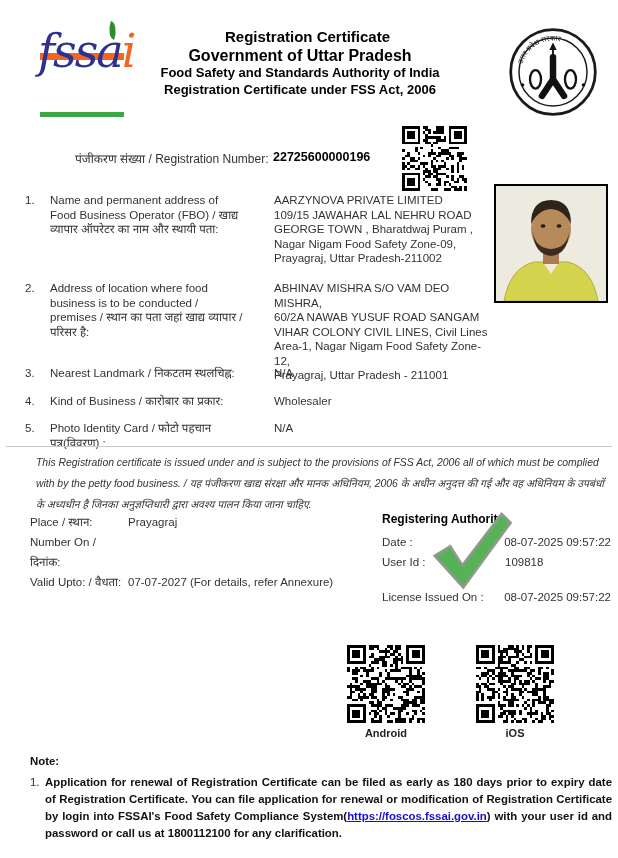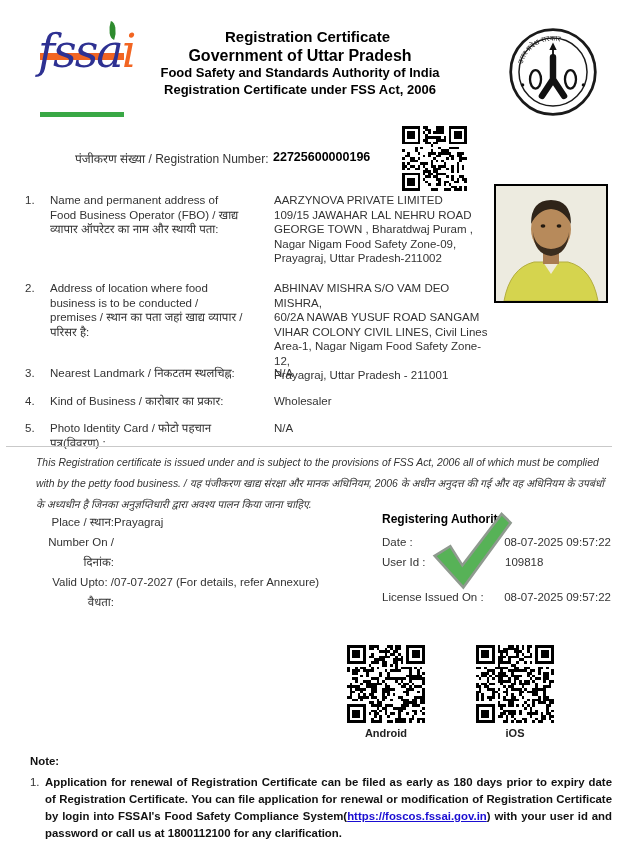--- a/index.html
+++ b/index.html
@@ -39,21 +39,21 @@
   .item .val{position:absolute;left:249px;top:0;width:218px;white-space:pre-line;}
 
   .photo{left:494px;top:184px;width:114px;height:119px;border:2px solid #000;box-sizing:border-box;}
 
   .divider{left:6px;top:446px;width:606px;height:0;border-top:1px solid #c9c9c9;}
   .disclaimer{left:36px;top:452px;width:568px;font-size:10.4px;line-height:21px;color:#333;font-style:italic;}
 
   
   .issue{left:30px;top:512px;width:340px;font-size:11.5px;line-height:20px;}
   .issue .row{display:flex;}
-  .issue .lbl{width:84px;flex:none;text-align:right;}
+  .issue .lbl{width:98px;flex:none;}
   .authority{left:378px;top:512px;width:237px;font-size:11.5px;}
   .auth-head{position:absolute;left:4px;top:0;font-weight:bold;color:#000;font-size:12px;}
   .auth-row{position:absolute;left:4px;width:233px;}
   .auth-date{top:24px;} .auth-user{top:44px;} .auth-lic{top:79px;}
   .auth-val-r{position:absolute;right:4px;top:0;}
   .auth-val-u{position:absolute;left:123px;top:0;}
   .check{left:428px;top:508px;width:85px;height:88px;}
 
   
   .annex{left:40px;top:628px;font-size:11.5px;line-height:17px;}

